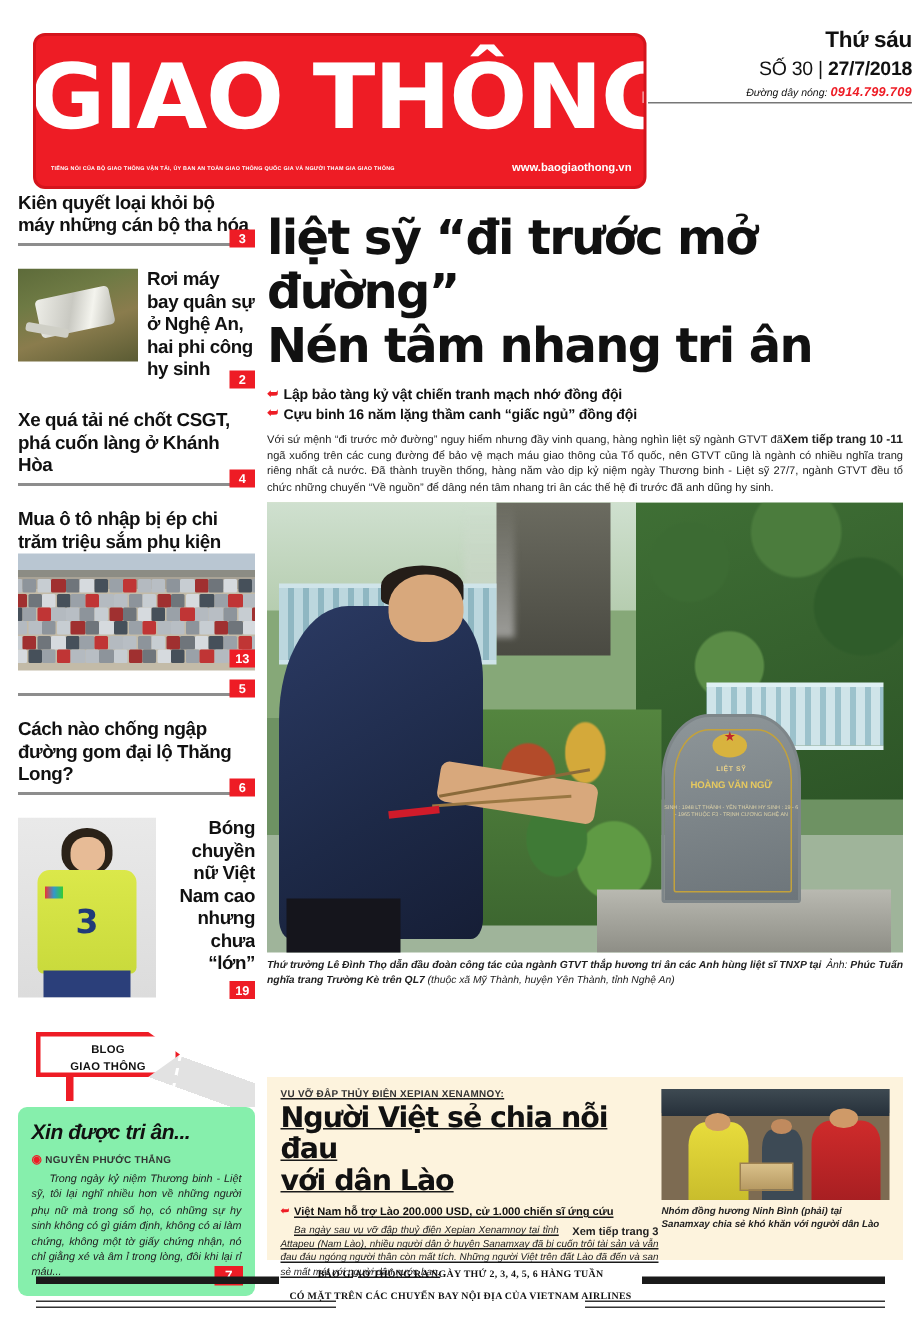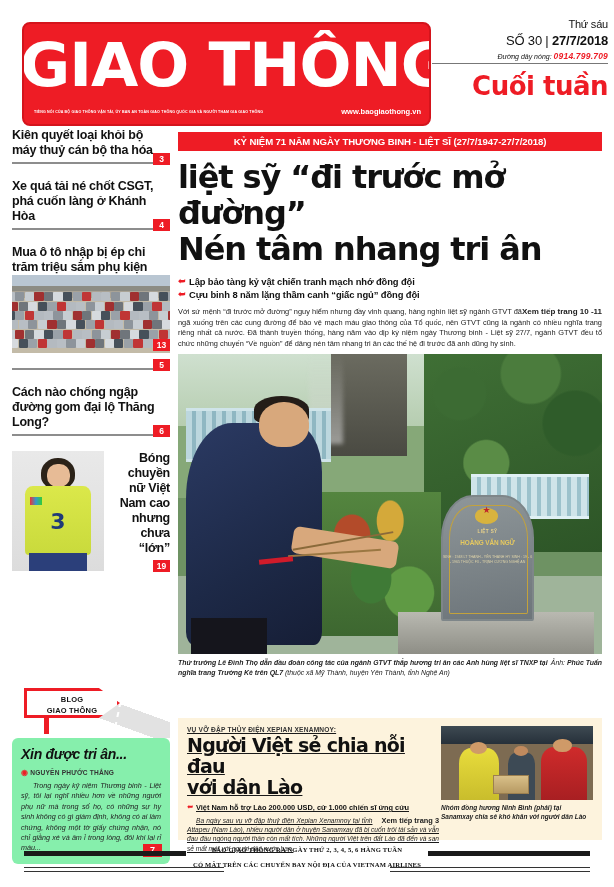--- a/index.html
+++ b/index.html
@@ -27,21 +27,21 @@
   .logo-tagline{
     position:absolute;left:10px;top:83px;width:290px;height:10px;
     color:#ffffff;font-size:3.6px;letter-spacing:.18px;line-height:10px;
     white-space:nowrap;font-weight:bold;
   }
   .logo-site{
     position:absolute;right:8px;top:82px;
     color:#ffffff;font-size:7.5px;font-weight:bold;line-height:11px;
   }
   .mast-right{position:absolute;left:432px;top:18px;width:176px;text-align:right;}
-  .mast-day{font-size:11px;font-weight:normal;color:#111;letter-spacing:-.2px;}
+  .mast-day{font-size:15px;font-weight:bold;color:#111;letter-spacing:-.2px;}
   .mast-issue{font-size:13px;color:#111;margin-top:3px;letter-spacing:-.2px;}
   .mast-issue b{font-weight:bold;}
   .mast-hot{
     margin-top:3px;font-size:7px;color:#111;border-bottom:1.5px solid #777;
     padding-bottom:2px;display:block;font-style:italic;
   }
   .mast-hot .num{color:#ee1c25;font-weight:bold;font-size:8.5px;font-style:italic;letter-spacing:.2px;}
   .mast-weekend{
     margin-top:7px;color:#ee1c25;font-weight:bold;font-size:26px;
     letter-spacing:-.5px;font-family:"DejaVu Sans",sans-serif;
@@ -400,33 +400,39 @@
     </div>
     <div class="mast-right">
       <div class="mast-day">Thứ sáu</div>
       <div class="mast-issue">
         <span>SỐ 30</span><span> | </span><b>27/7/2018</b>
       </div>
       <div class="mast-hot">
         <span>Đường dây nóng:</span>
         <span class="num">0914.799.709</span>
       </div>
-      <div class="mast-weekend">Cuối tuần</div>
     </div>
   </div>
 
   <div class="sidebar">
 
     <div class="side-item">
-      <div class="side-head">Kiên quyết loại khỏi bộ máy thuỷ cán bộ tha hóa</div>
+      <div class="side-head">Kiên quyết loại khỏi bộ máy những cán bộ tha hóa</div>
       <div class="side-rule">
         <span class="badge">3</span>
       </div>
     </div>
 
+    <div class="side-item side-flow">
+      <div class="thumb th-crash"></div>
+      <div class="side-head">Rơi máy bay quân sự ở Nghệ An, hai phi công hy sinh</div>
+      <div class="side-rule" style="clear:both;border-top:none;">
+        <span class="badge">2</span>
+      </div>
+    </div>
 
     <div class="side-item" style="margin-top:6px;">
       <div class="side-head">Xe quá tải né chốt CSGT, phá cuốn làng ở Khánh Hòa</div>
       <div class="side-rule">
         <span class="badge">4</span>
       </div>
     </div>
 
     <div class="side-item">
       <div class="side-head">Mua ô tô nhập bị ép chi trăm triệu sắm phụ kiện</div>
@@ -597,28 +603,27 @@
       <div class="blog-author">
         <span class="dot">◉</span>
         <span>NGUYỄN PHƯỚC THẮNG</span>
       </div>
       <div class="blog-text">Trong ngày kỷ niệm Thương binh - Liệt sỹ, tôi lại nghĩ nhiều hơn về những người phụ nữ mà trong số họ, có những sự hy sinh không có gì giám định, không có ai làm chứng, không một tờ giấy chứng nhận, nó chỉ giằng xé và âm ỉ trong lòng, đôi khi lại rỉ máu...</div>
       <span class="blog-badge">7</span>
     </div>
   </div>
 
   <div class="main">
-    <div class="kicker">KỶ NIỆM 71 NĂM NGÀY THƯƠNG BINH - LIỆT SĨ (27/7/1947-27/7/2018)</div>
     <div class="main-head">
       <div>liệt sỹ “đi trước mở đường”</div>
       <div>Nén tâm nhang tri ân</div>
     </div>
     <div class="main-bullets">
       <div class="bullet">Lập bảo tàng kỷ vật chiến tranh mạch nhớ đồng đội</div>
-      <div class="bullet">Cựu binh 8 năm lặng thầm canh “giấc ngủ” đồng đội</div>
+      <div class="bullet">Cựu binh 16 năm lặng thầm canh “giấc ngủ” đồng đội</div>
     </div>
     <div class="main-lead">
       <span class="cont">Xem tiếp trang 10 -11</span>
       <span>Với sứ mệnh “đi trước mở đường” nguy hiểm nhưng đầy vinh quang, hàng nghìn liệt sỹ ngành GTVT đã ngã xuống trên các cung đường để bảo vệ mạch máu giao thông của Tổ quốc, nên GTVT cũng là ngành có nhiều nghĩa trang riêng nhất cả nước. Đã thành truyền thống, hàng năm vào dịp kỷ niệm ngày Thương binh - Liệt sỹ 27/7, ngành GTVT đều tổ chức những chuyến “Về nguồn” để dâng nén tâm nhang tri ân các thế hệ đi trước đã anh dũng hy sinh.</span>
     </div>
 
     <div class="main-photo">
       <div class="mp-sky"></div>
       <div class="mp-foliage"></div>
       <div class="mp-mon"></div>

